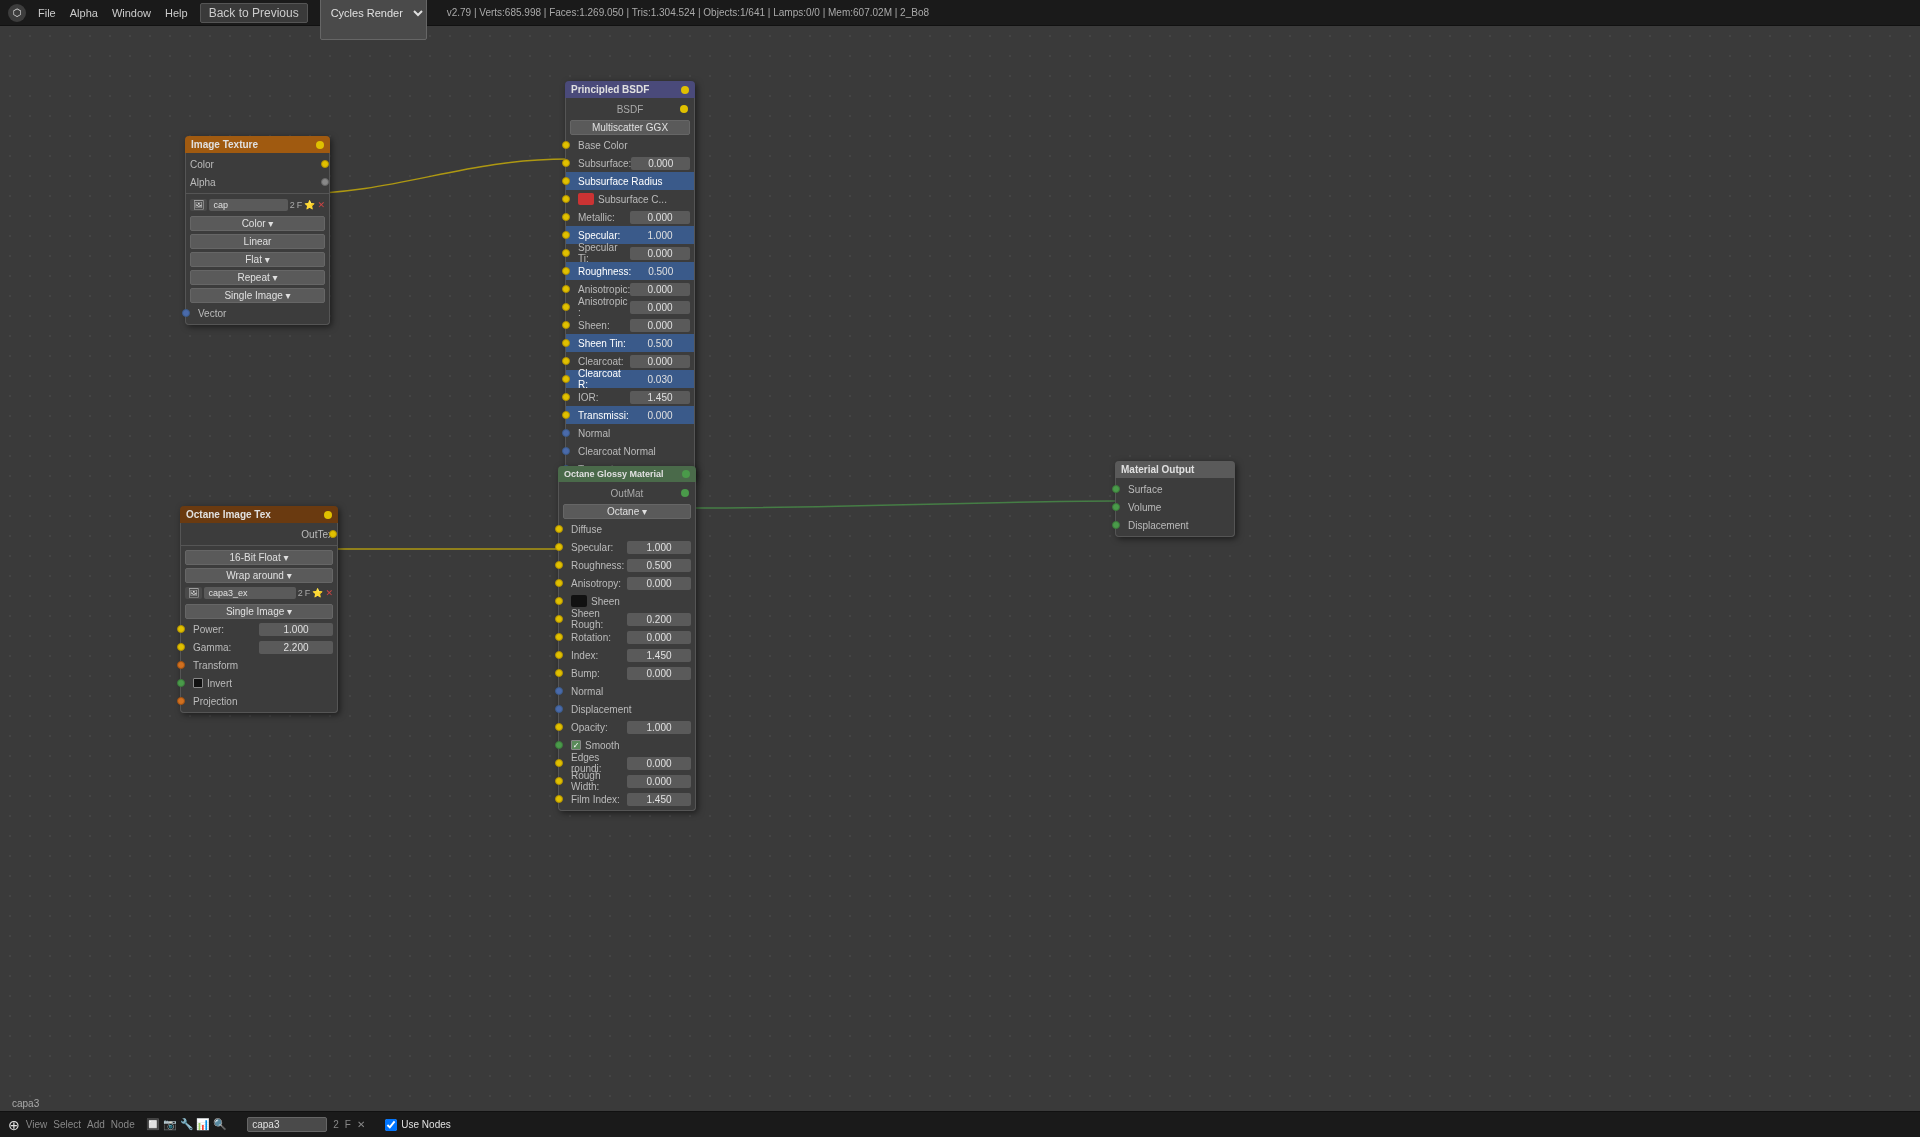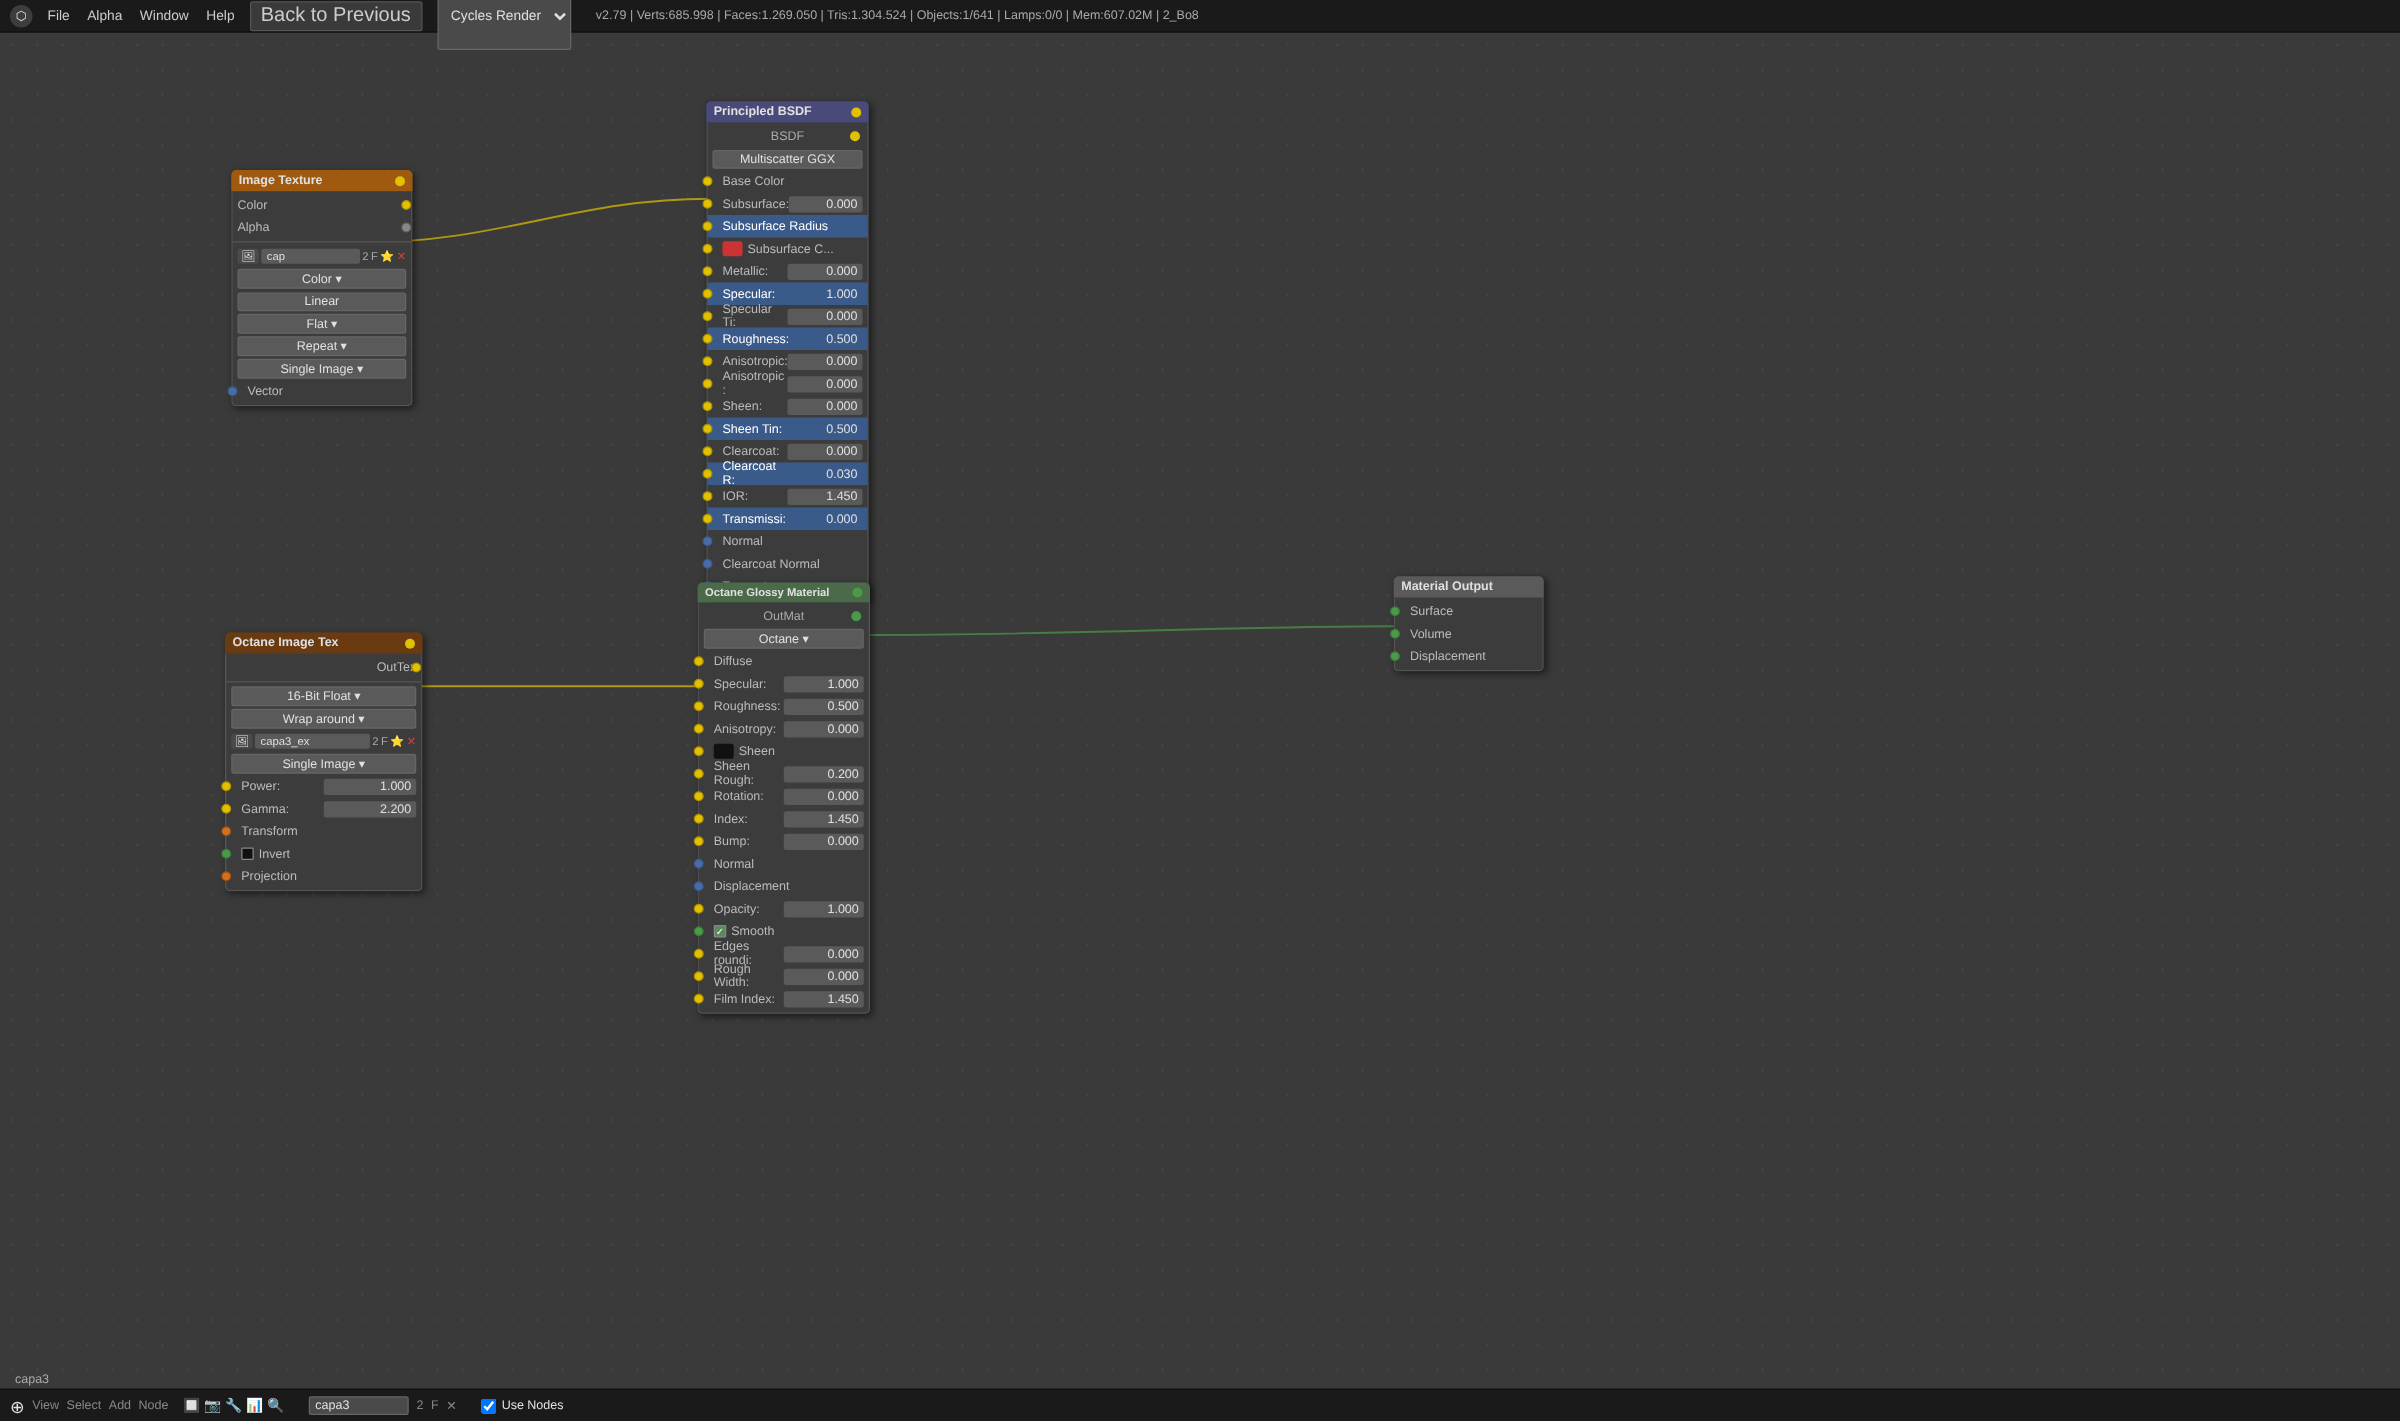--- a/index.html
+++ b/index.html
@@ -39,21 +39,21 @@
     .topbar-menu span {
       color: #ccc;
       cursor: pointer;
       font-size: 11px;
     }
     .back-btn {
       background: #3a3a3a;
       border: 1px solid #555;
       color: #ccc;
       padding: 2px 8px;
-      font-size: 16px;
+      font-size: 12px;
       cursor: pointer;
       border-radius: 2px;
     }
     .render-select {
       background: #4a4a4a;
       border: 1px solid #666;
       color: #e0e0e0;
       padding: 19px 6px;
       font-size: 11px;
       border-radius: 2px;
@@ -130,21 +130,21 @@
     .socket-blue { background: #4a6aaa; border: 1px solid #3a5a8a; }
     .socket-orange { background: #d07020; border: 1px solid #a05010; }
     .field-value {
       background: #5a5a5a;
       border: none;
       color: #e0e0e0;
       font-size: 10px;
       padding: 1px 4px;
       border-radius: 2px;
       flex: 1;
-      text-align: right;
+      text-align: center;
     }
     .field-highlight {
       background: #3a5a8a;
     }
     .field-label {
       flex: 1;
       color: #bbb;
       font-size: 10px;
     }
     .dropdown {

